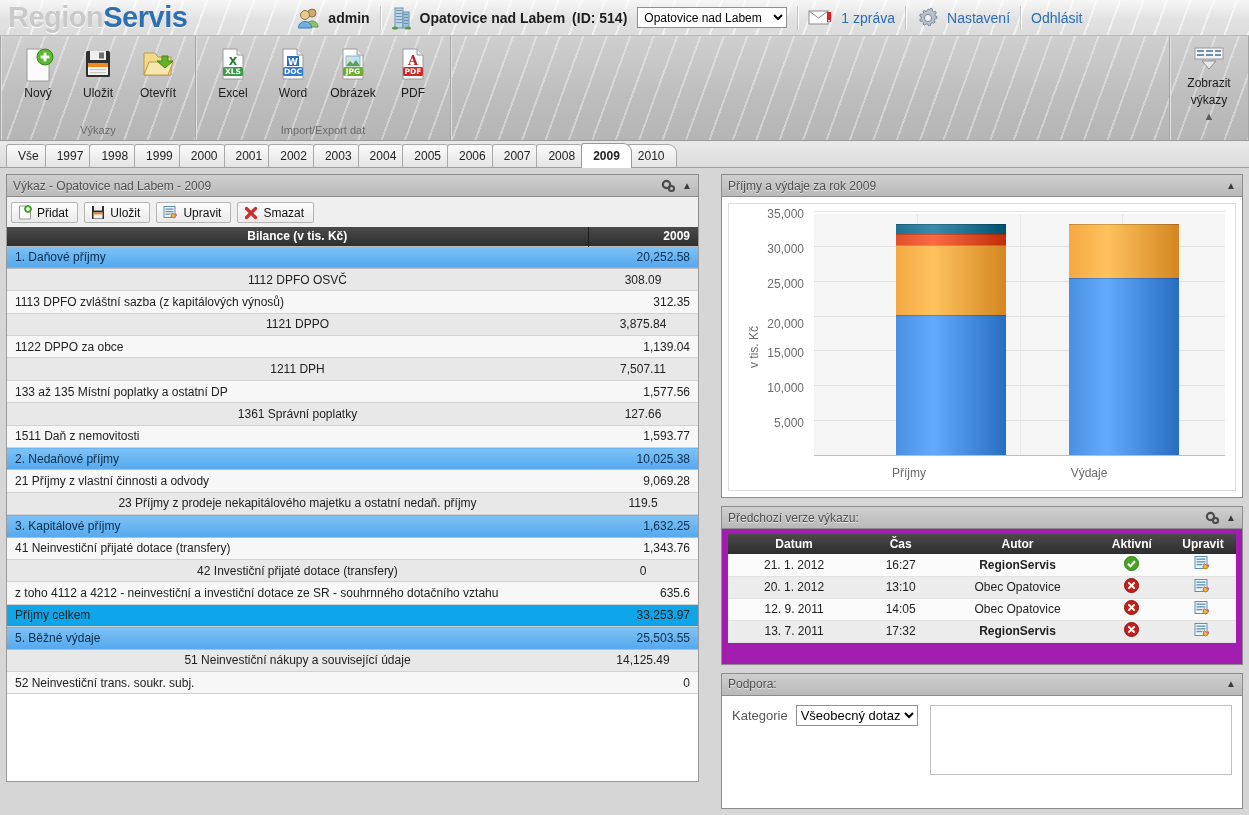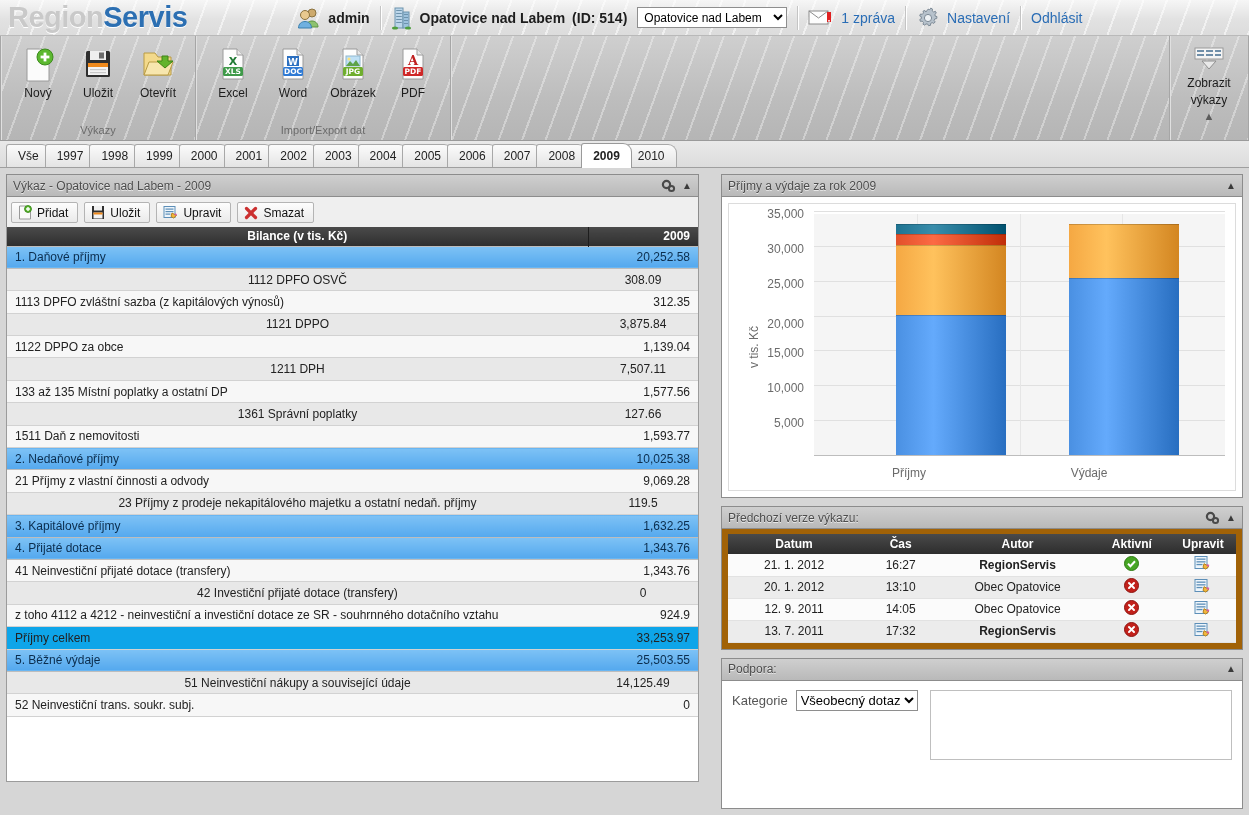--- a/index.html
+++ b/index.html
@@ -501,35 +501,31 @@
               <td class="num">9,069.28</td>
             </tr>
             <tr class="even">
               <td>23 Příjmy z prodeje nekapitálového majetku a ostatní nedaň. příjmy</td>
               <td class="num">119.5</td>
             </tr>
             <tr class="hl">
               <td>3. Kapitálové příjmy</td>
               <td class="num">1,632.25</td>
             </tr>
-            <tr class="hl">
-              <td>4. Přijaté dotace</td>
-              <td class="num">1,343.76</td>
-            </tr>
             <tr class="odd">
               <td>41 Neinvestiční přijaté dotace (transfery)</td>
               <td class="num">1,343.76</td>
             </tr>
             <tr class="even">
               <td>42 Investiční přijaté dotace (transfery)</td>
               <td class="num">0</td>
             </tr>
             <tr class="odd">
               <td>z toho 4112 a 4212 - neinvestiční a investiční dotace ze SR - souhrnného dotačního vztahu</td>
-              <td class="num">924.9</td>
+              <td class="num">635.6</td>
             </tr>
             <tr class="tot">
               <td>Příjmy celkem</td>
               <td class="num">33,253.97</td>
             </tr>
             <tr class="hl">
               <td>5. Běžné výdaje</td>
               <td class="num">25,503.55</td>
             </tr>
             <tr class="even">
@@ -595,21 +591,21 @@
       <div class="panel-head">
         <span class="ttl">Předchozí verze výkazu:</span>
         <span class="hd-btn">
           <svg width="15" height="14" viewBox="0 0 15 14">
             <circle cx="5.5" cy="5.5" r="3.6" fill="none" stroke="#4a4a4a" stroke-width="2.2"></circle>
             <circle cx="10.5" cy="9.5" r="2.6" fill="none" stroke="#4a4a4a" stroke-width="2"></circle>
           </svg>
         </span>
         <span class="hd-btn caret">▲</span>
       </div>
-      <div style="padding:5px 6px 6px 6px;background:#a16207">
+      <div style="padding:5px 6px 21px 6px;background:#a21caf">
         <table class="vtbl">
           <thead>
               <tr>
             <th style="width:26%">Datum</th>
             <th style="width:16%">Čas</th>
             <th style="width:30%">Autor</th>
             <th style="width:15%">Aktivní</th>
             <th style="width:13%">Upravit</th>
           </tr>
             </thead>

